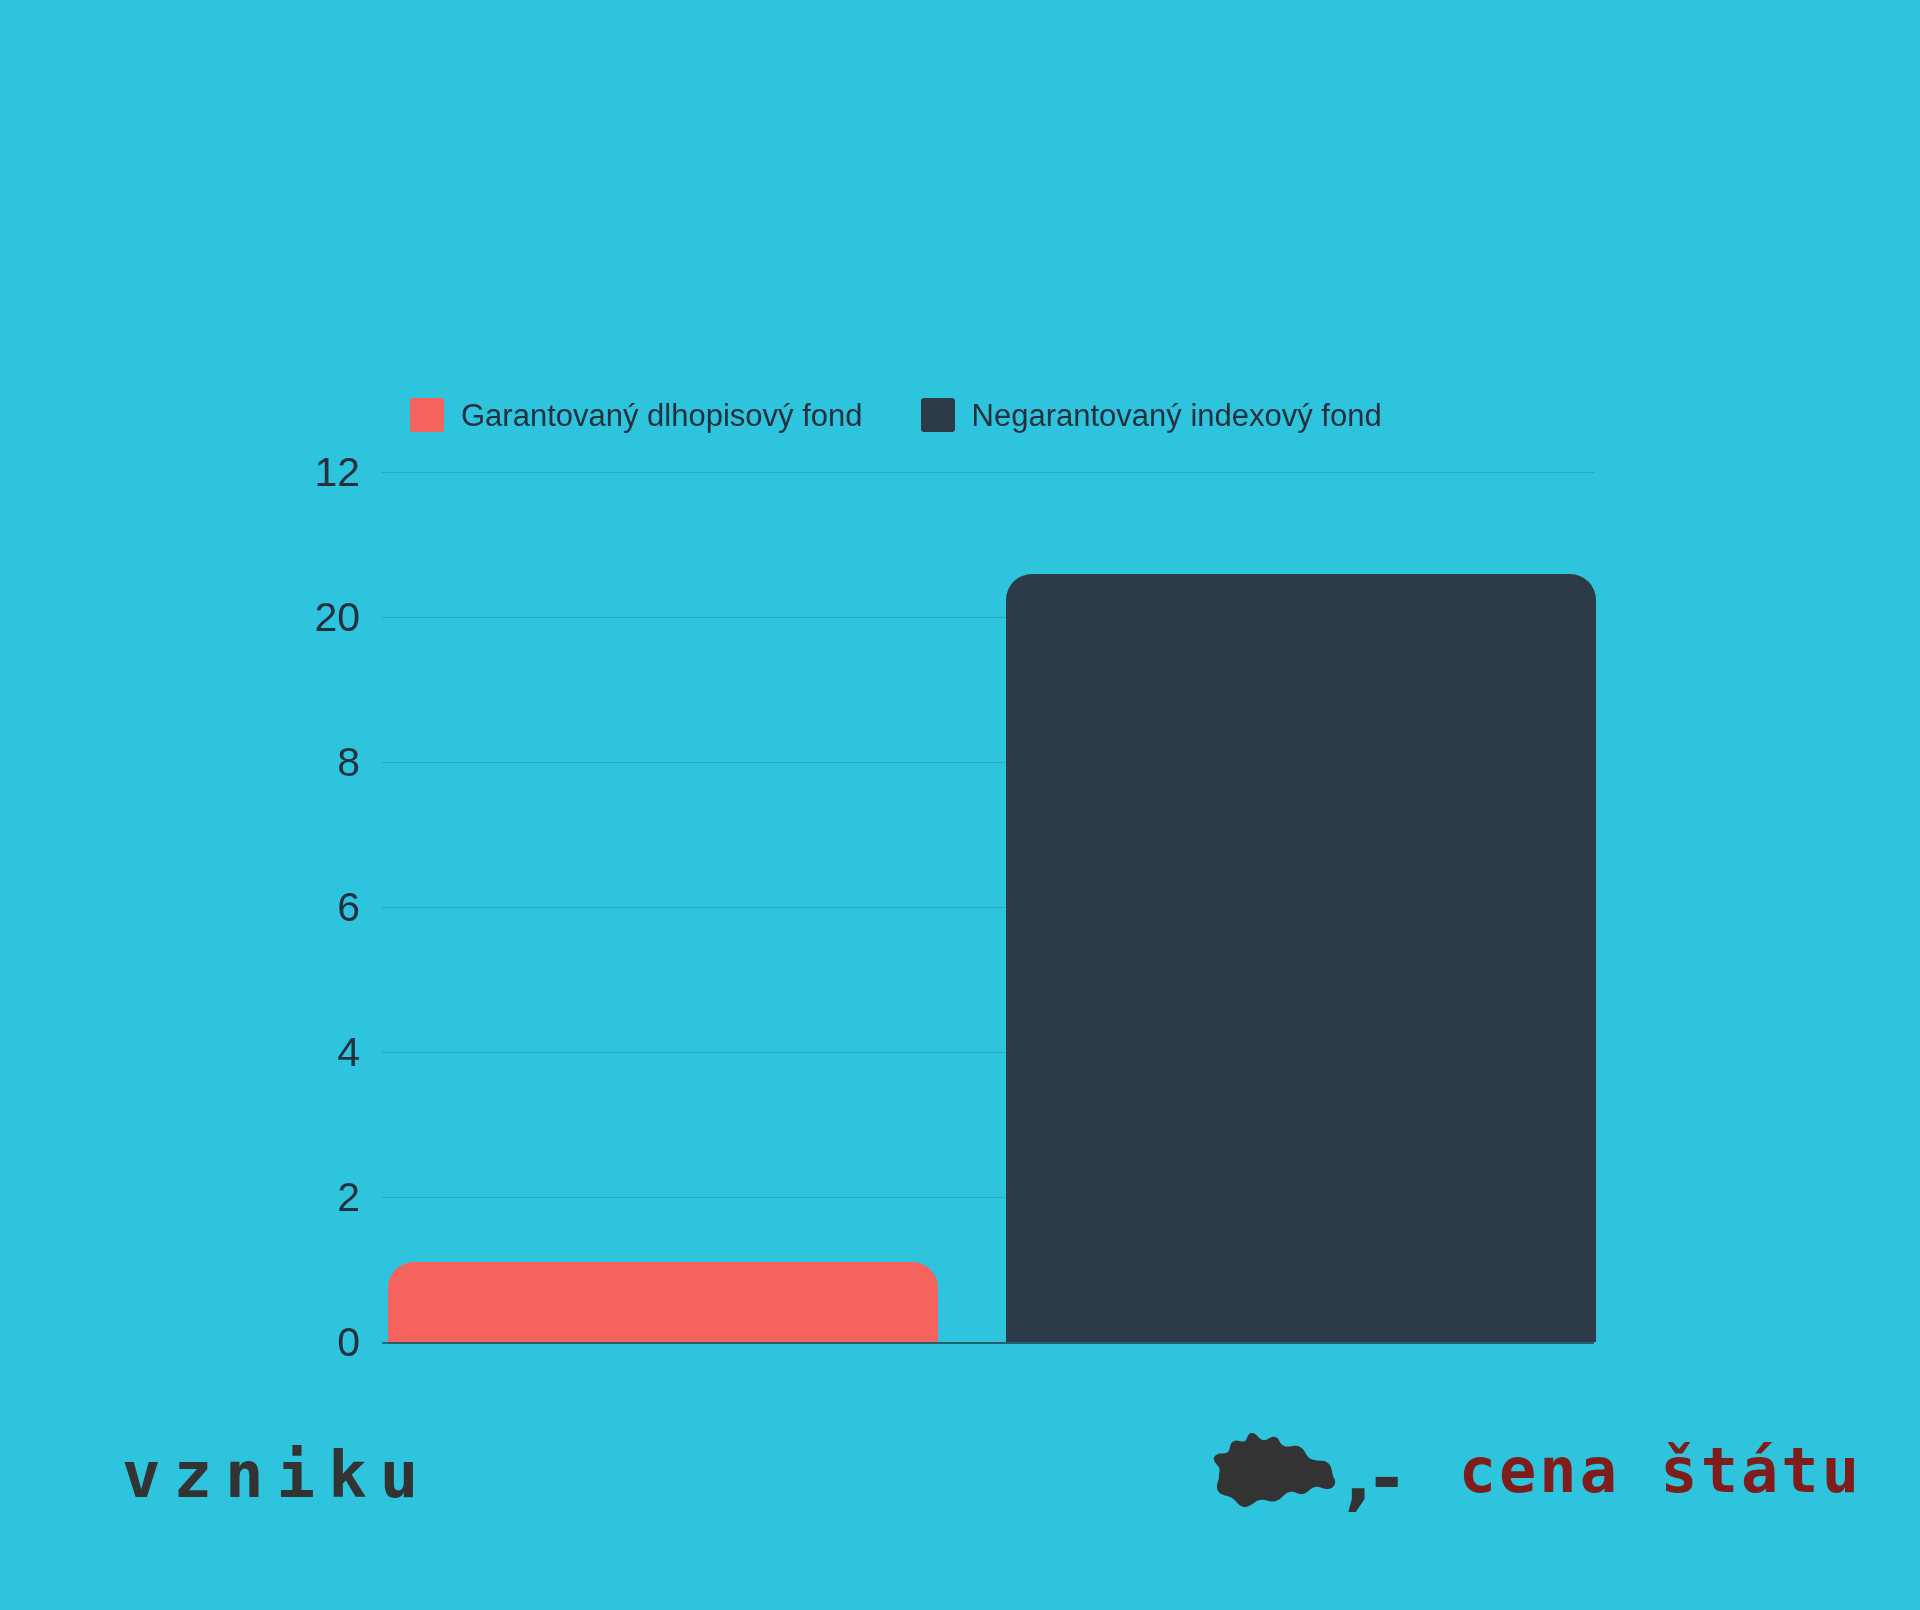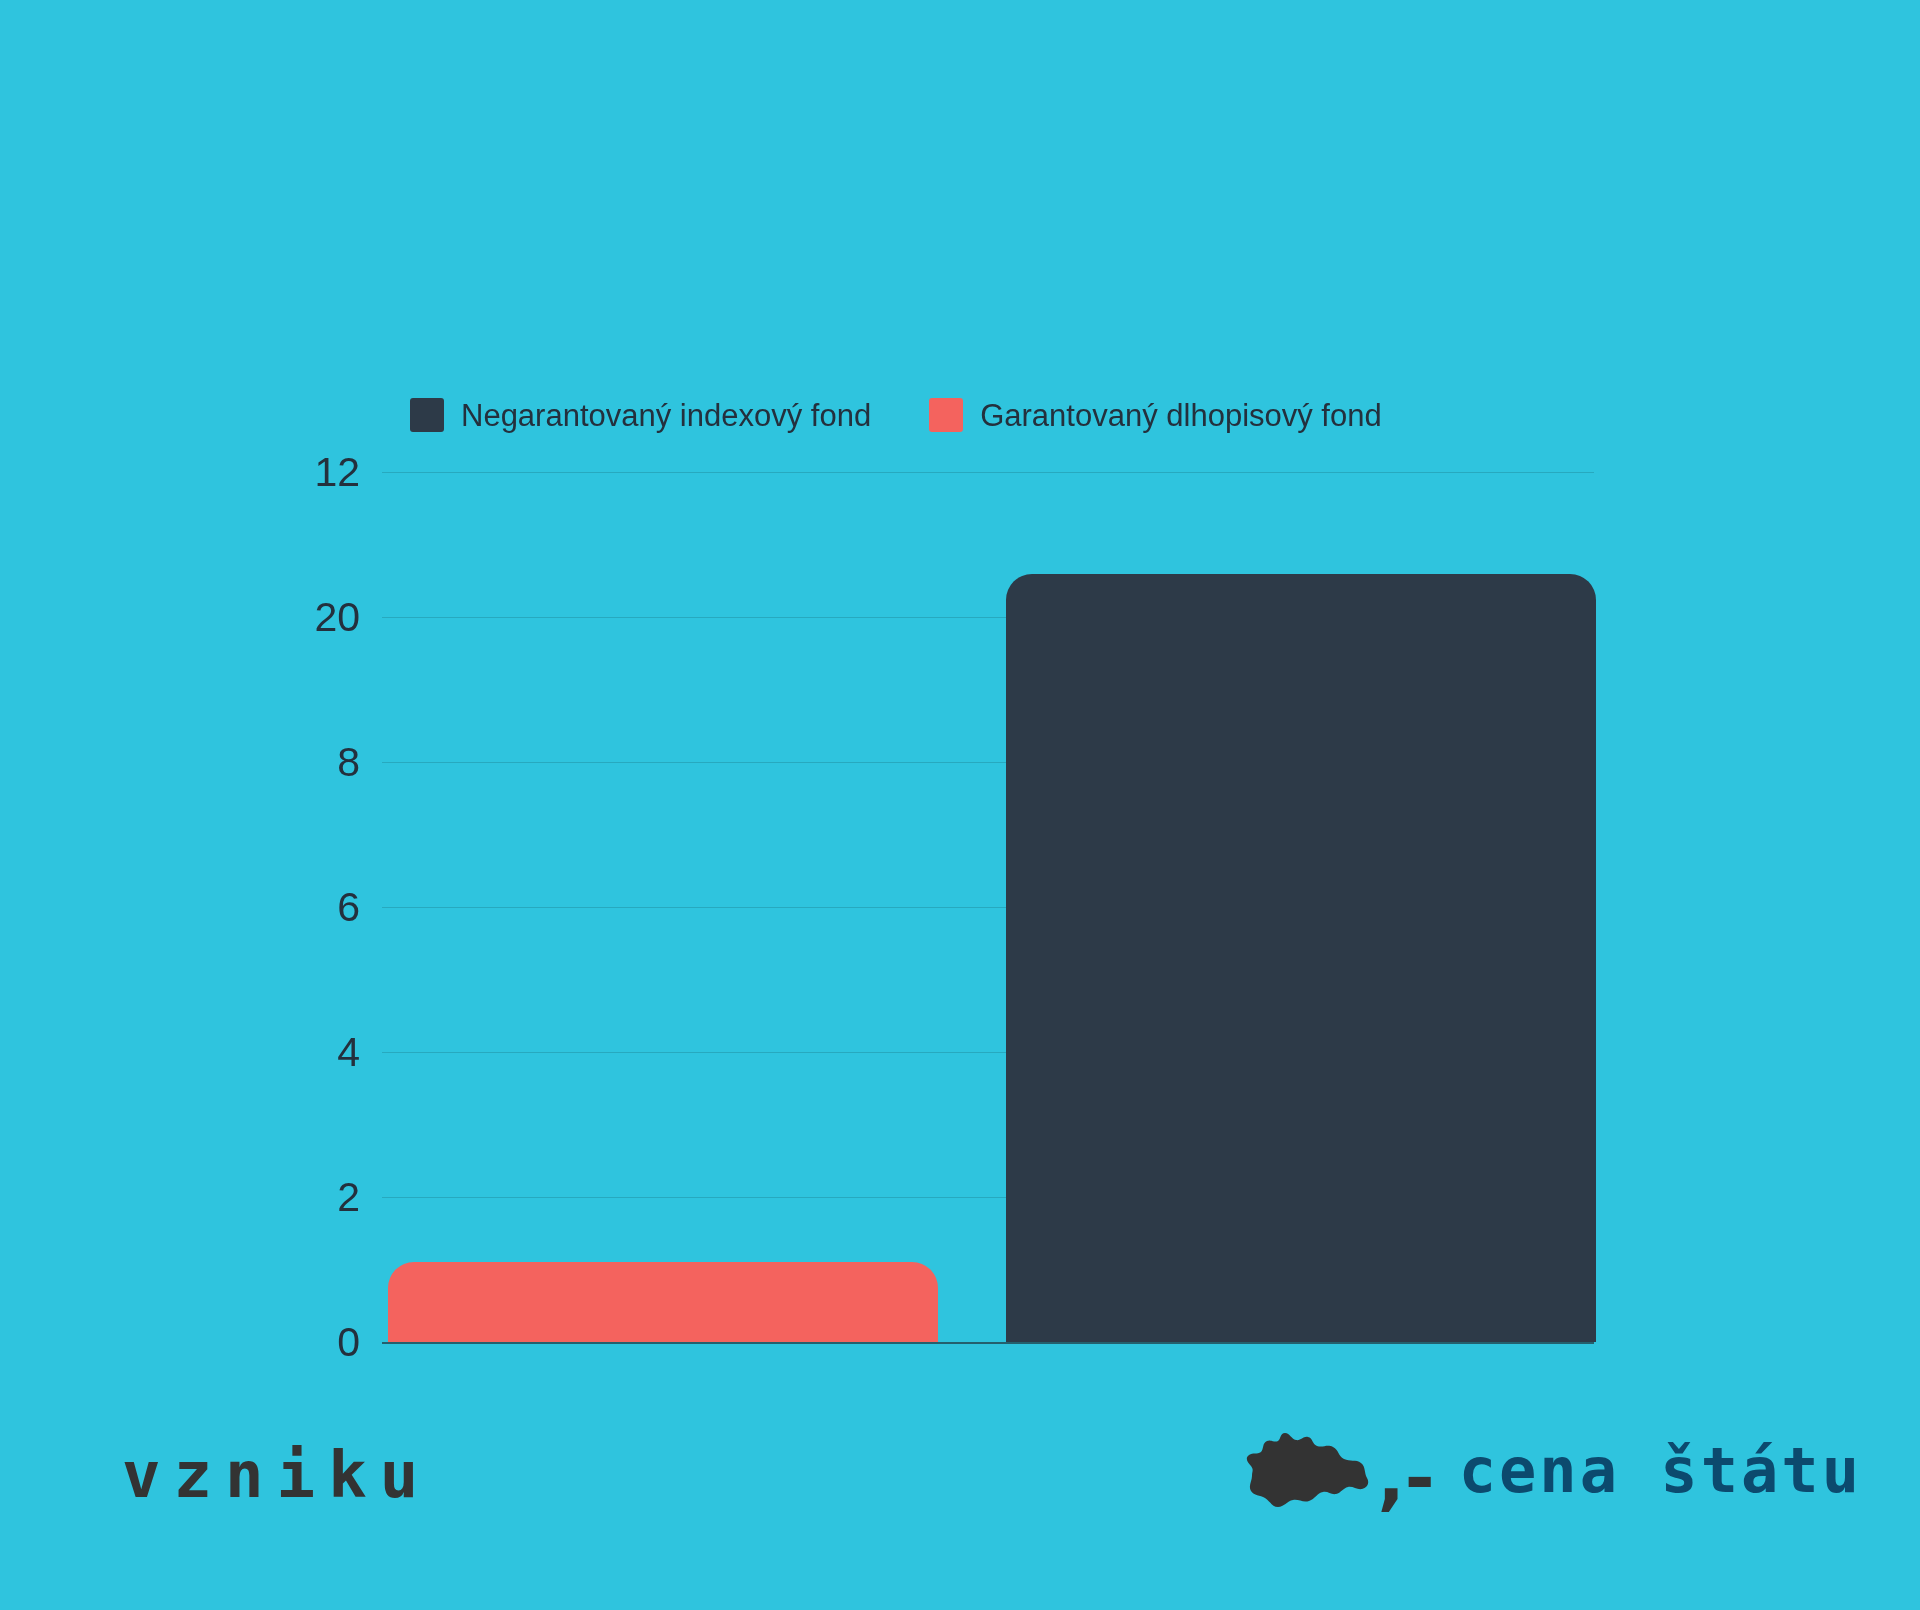--- a/index.html
+++ b/index.html
@@ -162,41 +162,41 @@
     color: #333333;
     font-weight: bold;
     line-height: 0.6;
     margin-left: -14px;
     margin-top: 14px;
     font-family: "DejaVu Sans", sans-serif;
   }
   .cena-text {
     font-size: 62px;
     font-weight: bold;
-    color: #0c4a6e;
+    color: #7f1d1d;
     letter-spacing: 3px;
     font-family: "DejaVu Sans Mono", monospace;
     line-height: 1;
-    margin-left: 8px;
+    margin-left: 41px;
   }
 </style>
 </head>
 <body>
 
 <div class="page">
 
 
   <div class="legend">
     <div class="legend-item">
+      <span class="legend-swatch" style="background:#f4635e"></span>
+      <span class="legend-label">Garantovaný dlhopisový fond</span>
+    </div>
+    <div class="legend-item">
       <span class="legend-swatch" style="background:#2d3a48"></span>
       <span class="legend-label">Negarantovaný indexový fond</span>
-    </div>
-    <div class="legend-item">
-      <span class="legend-swatch" style="background:#f4635e"></span>
-      <span class="legend-label">Garantovaný dlhopisový fond</span>
     </div>
   </div>
 
   <div class="plot-area">
 
     <div class="gridlines">
       <div class="gridline" style="top:472px"></div>
       <div class="gridline" style="top:617px"></div>
       <div class="gridline" style="top:762px"></div>
       <div class="gridline" style="top:907px"></div>

